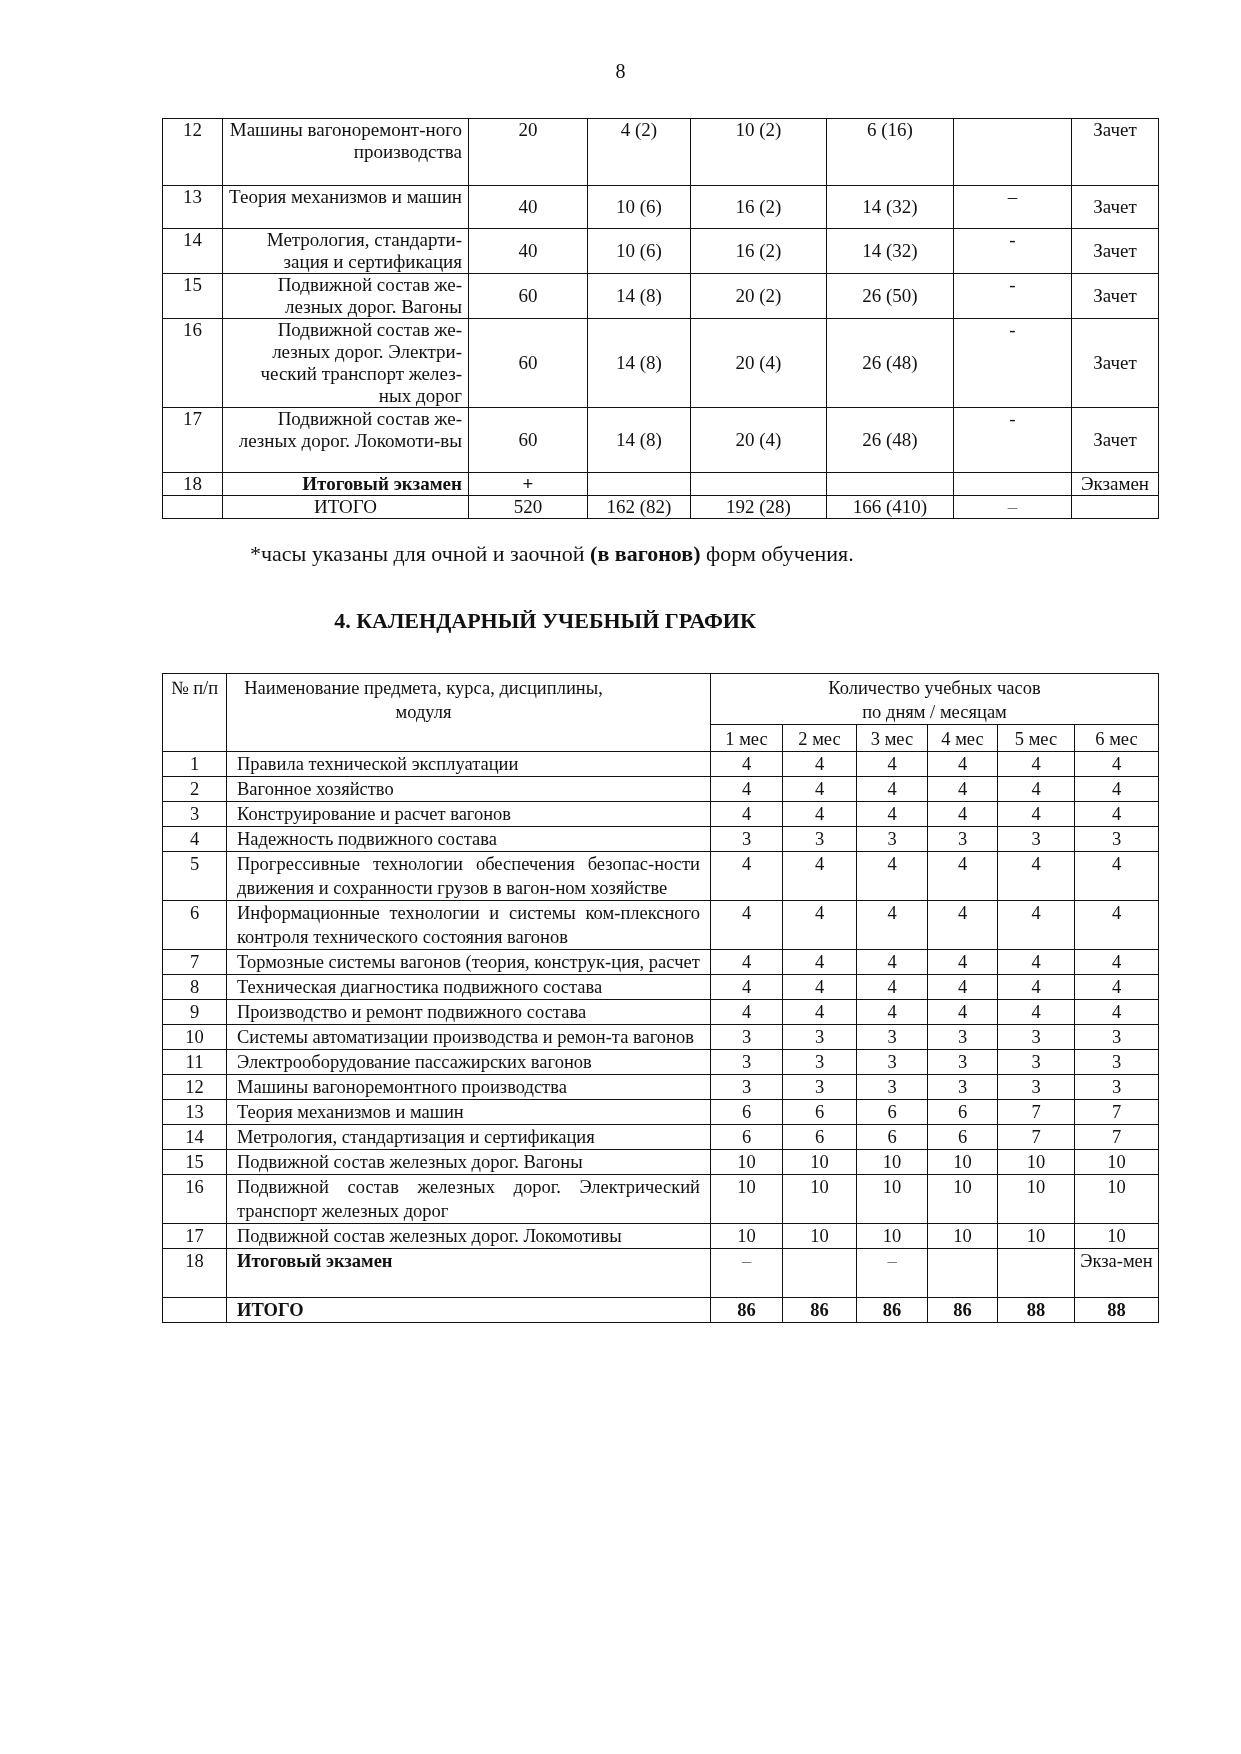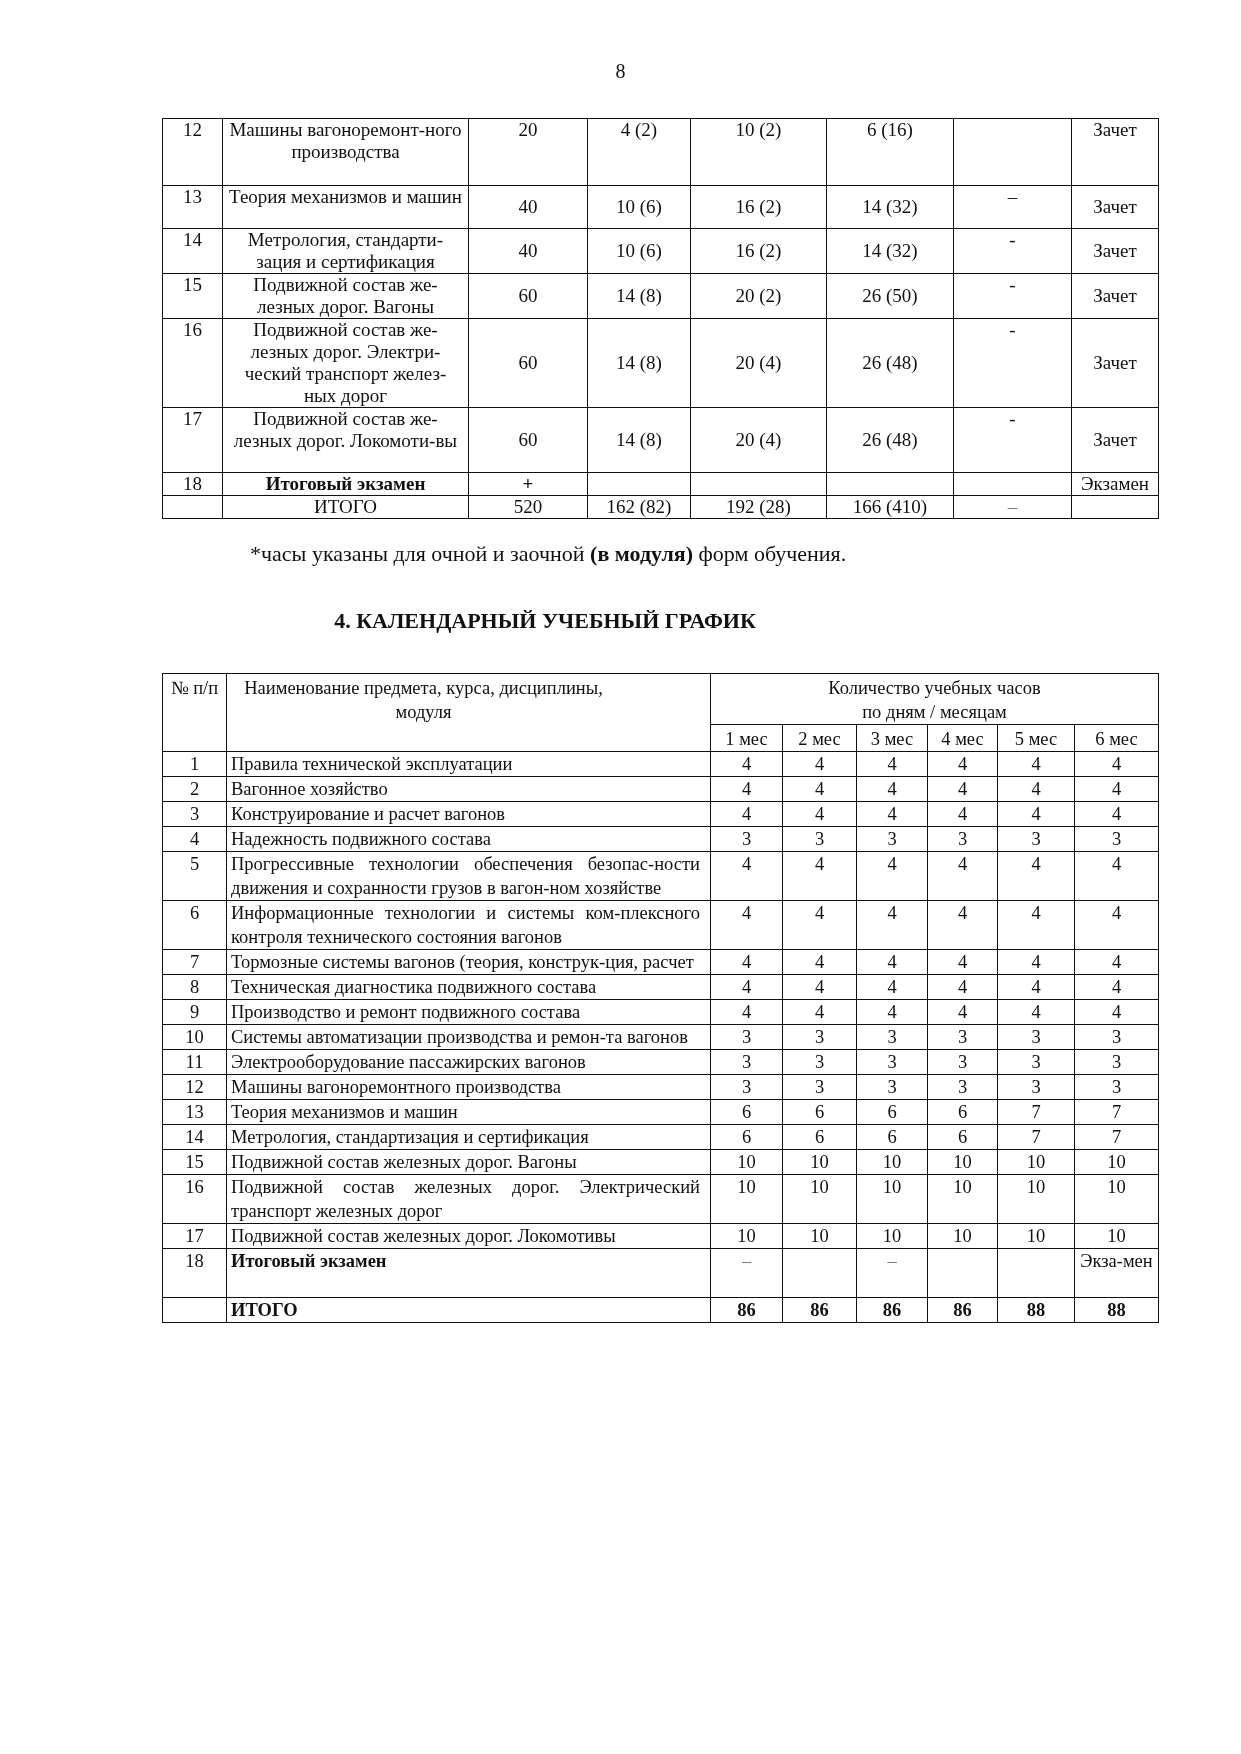--- a/index.html
+++ b/index.html
@@ -9,38 +9,38 @@
   }
   .page-number {
     position: absolute; top: 60px; left: 0; width: 1241px; text-align: center;
     font-size: 20px;
   }
   table { border-collapse: collapse; position: absolute; table-layout: fixed; }
   td, th { border: 1.5px solid #111; font-weight: normal; font-size: 19px; line-height: 22px; padding: 0 6px; vertical-align: top; }
   
   #plan-table { left: 162px; top: 118px; width: 996px; }
   #plan-table td.num { text-align: center; padding-left: 0; padding-right: 0; padding-top: 0; }
-  #plan-table td.name { text-align: center; }
+  #plan-table td.name { text-align: right; }
   #plan-table td.c { text-align: center; vertical-align: middle; }
   #plan-table td.dash { text-align: center; vertical-align: top; }
   #plan-table tr.r12 td.c { vertical-align: top; }
   #plan-table .bold { font-weight: bold; }
   .footnote {
     position: absolute; top: 541px; left: 250px; font-size: 22px;
   }
   .footnote b { font-weight: bold; }
   .section-title {
     position: absolute; top: 608px; left: 0; width: 1090px; text-align: center;
     font-size: 22px; font-weight: bold; padding-left: 0;
   }
   
   #schedule-table { left: 162px; top: 673px; width: 996px; }
   #schedule-table td { font-size: 18.5px; line-height: 24px; }
   #schedule-table td.num { text-align: center; padding: 0; }
-  #schedule-table td.name { text-align: justify; padding-left: 4px; padding-right: 10px; }
+  #schedule-table td.name { text-align: justify; padding-left: 10px; padding-right: 10px; }
   #schedule-table td.v { text-align: center; padding: 0; }
   #schedule-table th { text-align: center; font-size: 18.5px; line-height: 24px; padding: 2px 0 0 0; margin-left: 40px; }
   #schedule-table tr.total td { font-weight: bold; text-align: center; }
   #schedule-table td.bold { font-weight: bold; }
   .gray-dash { color: #777; }
 </style>
 </head>
 <body>
 
 <div class="page-number">8</div>
@@ -133,21 +133,21 @@
         <td class="c">520</td>
         <td class="c">162 (82)</td>
         <td class="c">192 (28)</td>
         <td class="c">166 (410)</td>
         <td class="c gray-dash">–</td>
         <td class="c"></td>
       </tr>
     </tbody>
 </table>
 
-<div class="footnote"><span>*часы указаны для очной и заочной </span><b>(в модуля)</b><span> форм обучения.</span></div>
+<div class="footnote"><span>*часы указаны для очной и заочной </span><b>(в вагонов)</b><span> форм обучения.</span></div>
 
 <div class="section-title">4. КАЛЕНДАРНЫЙ УЧЕБНЫЙ ГРАФИК</div>
 
 <table id="schedule-table">
   <colgroup>
     <col style="width:64px">
       <col style="width:484px">
       <col style="width:72px">
       <col style="width:74px">
     <col style="width:71px">

